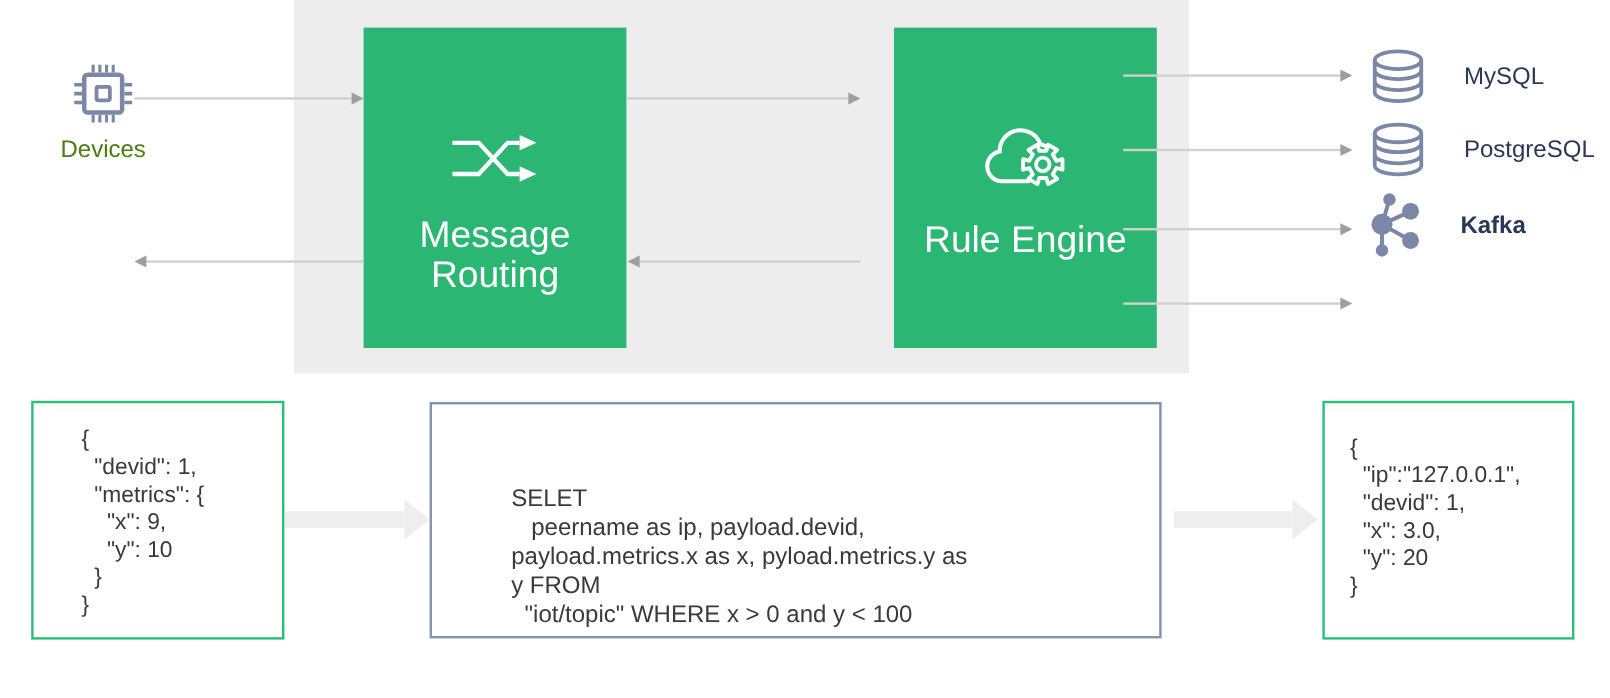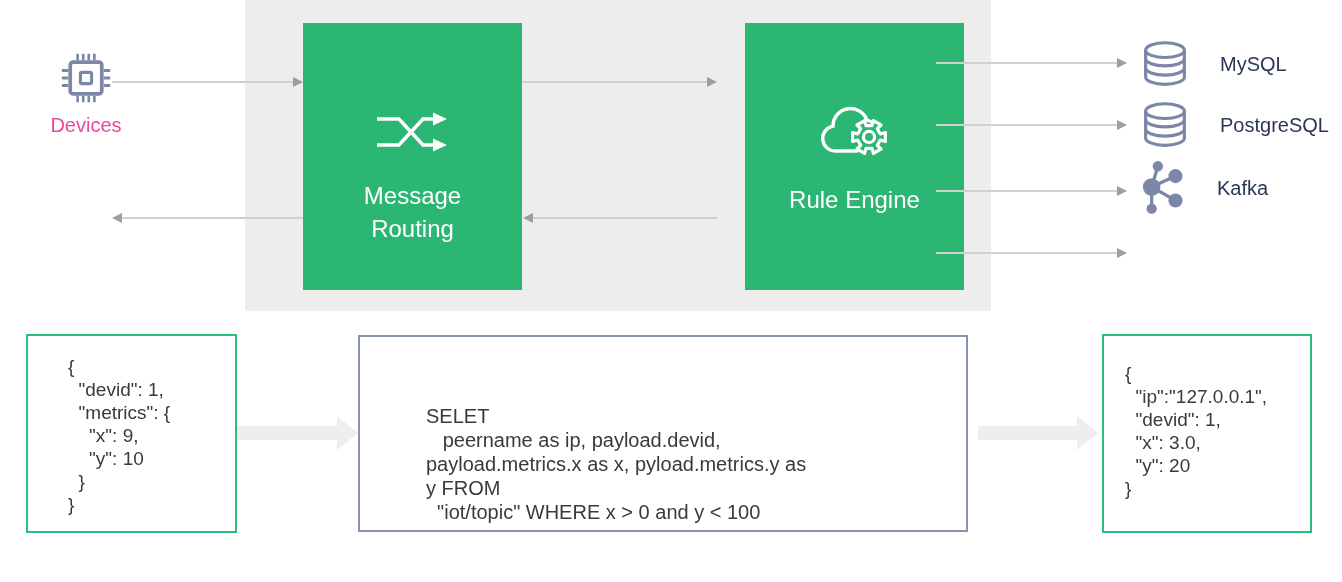--- a/index.html
+++ b/index.html
@@ -9,42 +9,42 @@
   }
   
   .panel{position:absolute;left:245px;top:0;width:746px;height:311px;background:#EDEDED;}
 
   
   .green-box{
     position:absolute;top:23px;width:219px;height:267px;background:#2BB673;
     display:flex;flex-direction:column;align-items:center;z-index:2;
   }
   .green-box .box-label{
-    color:#ffffff;font-size:24px;line-height:33px;text-align:center;white-space:pre-line;
+    color:#ffffff;font-size:31px;line-height:33px;text-align:center;white-space:pre-line;
   }
   .mr-box{left:303px;}
   .re-box{left:745px;}
   .mr-box .box-icon{margin-top:86px;height:46px;}
   .mr-box .box-label{margin-top:24px;}
   .re-box .box-icon{margin-top:70px;height:70px;}
   .re-box .box-label{margin-top:20px;}
 
   
   .endpoint{position:absolute;display:flex;flex-direction:column;align-items:center;z-index:2;}
-  .endpoint .ep-label{color:#ec4899;font-size:20px;margin-top:10px;white-space:nowrap;}
+  .endpoint .ep-label{color:#4d7c0f;font-size:20px;margin-top:10px;white-space:nowrap;}
   .ep-devices{left:34px;top:52px;width:104px;}
   .ep-apps{left:13px;top:186px;width:148px;}
 
   
   .sink-row{position:absolute;display:flex;align-items:center;z-index:2;}
   .sink-row .sink-icon{width:64px;display:flex;justify-content:center;}
   .sink-row .sink-label{color:#2A3756;font-size:20px;margin-left:23px;white-space:nowrap;}
   .sink-mysql{left:1133px;top:42px;height:44px;}
   .sink-postgres{left:1133px;top:103px;height:44px;}
-  .sink-kafka{left:1130px;top:158px;height:60px;}
+  .sink-kafka{left:1130px;top:158px;height:60px;font-weight:bold;}
   .sink-http{left:1130px;top:228px;height:56px;}
 
   
   .arrow{position:absolute;height:1.5px;background:#d0d0d0;z-index:3;}
   .arrow.right::after{
     content:"";position:absolute;right:-9px;top:-4px;width:0;height:0;
     border-left:10px solid #9e9e9e;border-top:5px solid transparent;border-bottom:5px solid transparent;
   }
   .arrow.left::before{
     content:"";position:absolute;left:-9px;top:-4px;width:0;height:0;

